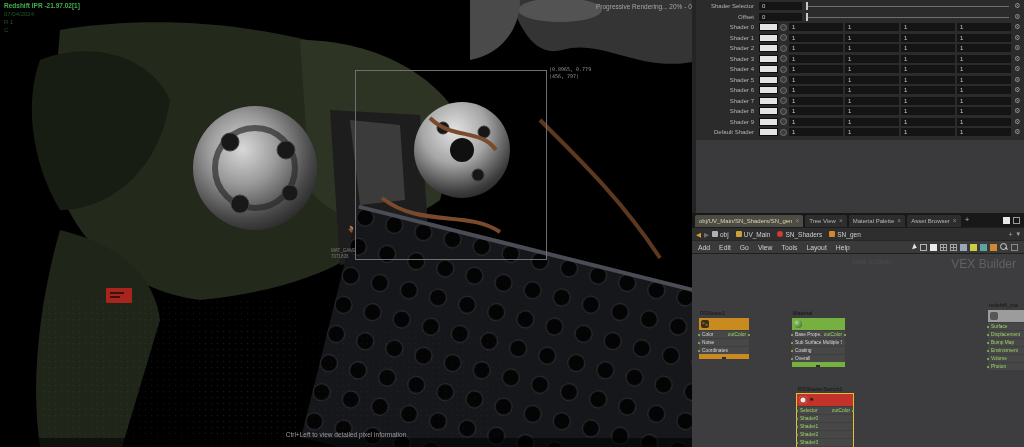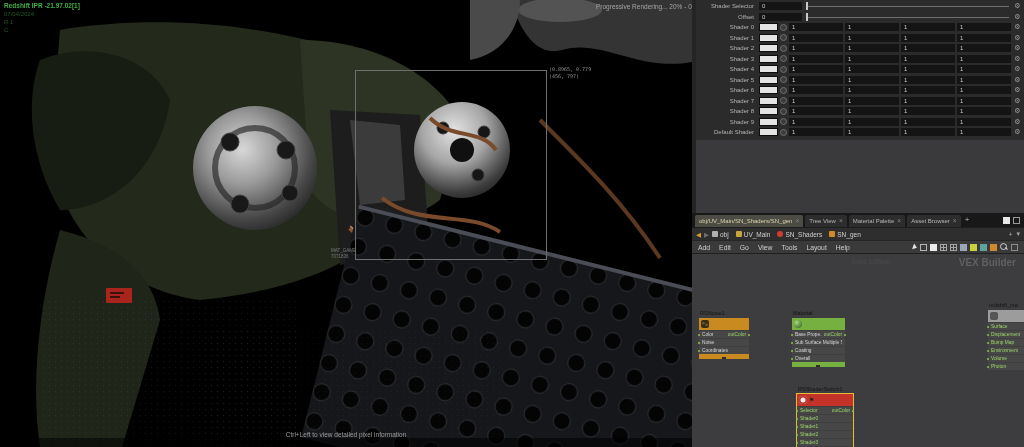--- a/index.html
+++ b/index.html
@@ -71,21 +71,21 @@
   .mi-grid{width:7px;height:7px;box-sizing:border-box;border:1px solid #a5a5a5;
            background:linear-gradient(#a5a5a5,#a5a5a5) 50% 0/1px 100% no-repeat,
                       linear-gradient(#a5a5a5,#a5a5a5) 0 50%/100% 1px no-repeat;}
   .mi-search{position:relative;width:8px;height:8px;}
   .mi-search::before{content:"";position:absolute;left:0;top:0;width:5px;height:5px;border:1px solid #cfcfcf;border-radius:50%;}
   .mi-search::after{content:"";position:absolute;left:5px;top:5px;width:3px;height:1px;background:#cfcfcf;transform:rotate(45deg);}
 
   
   .network{position:absolute;left:0;top:253px;width:332px;height:194px;background:#3d3d3f;overflow:hidden;border-top:1px solid #1f1f1f;}
   .watermark{position:absolute;left:160px;top:4px;font-size:7px;color:#4b4b4e;}
-  .vex-label{position:absolute;right:8px;top:3px;font-size:10px;font-weight:bold;color:#606060;}
+  .vex-label{position:absolute;right:8px;top:3px;font-size:12px;font-weight:normal;color:#606060;}
 
   .node{position:absolute;}
   .node-title{position:absolute;left:1px;top:-8px;font-size:5.5px;color:#141414;white-space:nowrap;}
   .node-header{height:12px;display:flex;align-items:center;padding-left:2px;gap:2px;}
   .node-hicon{width:8px;height:8px;border-radius:2px;background:#2f2f2f;flex:0 0 8px;}
   .hicon-noise{background:#3a2f14;background-image:radial-gradient(circle at 30% 40%,#6b5a28 1px,transparent 1.5px),radial-gradient(circle at 70% 60%,#6b5a28 1px,transparent 1.5px);}
   .hicon-sphere{background:radial-gradient(circle at 30% 30%,#a8d97a,#2e5c1e);border-radius:50%;}
   .hicon-rs{background:#565656;}
   .hicon-switch{background:#ececec;border-radius:50%;box-shadow:inset 0 0 0 1.5px #b43026;}
   .hicon-flag{font-size:6px;color:#222;line-height:8px;}

